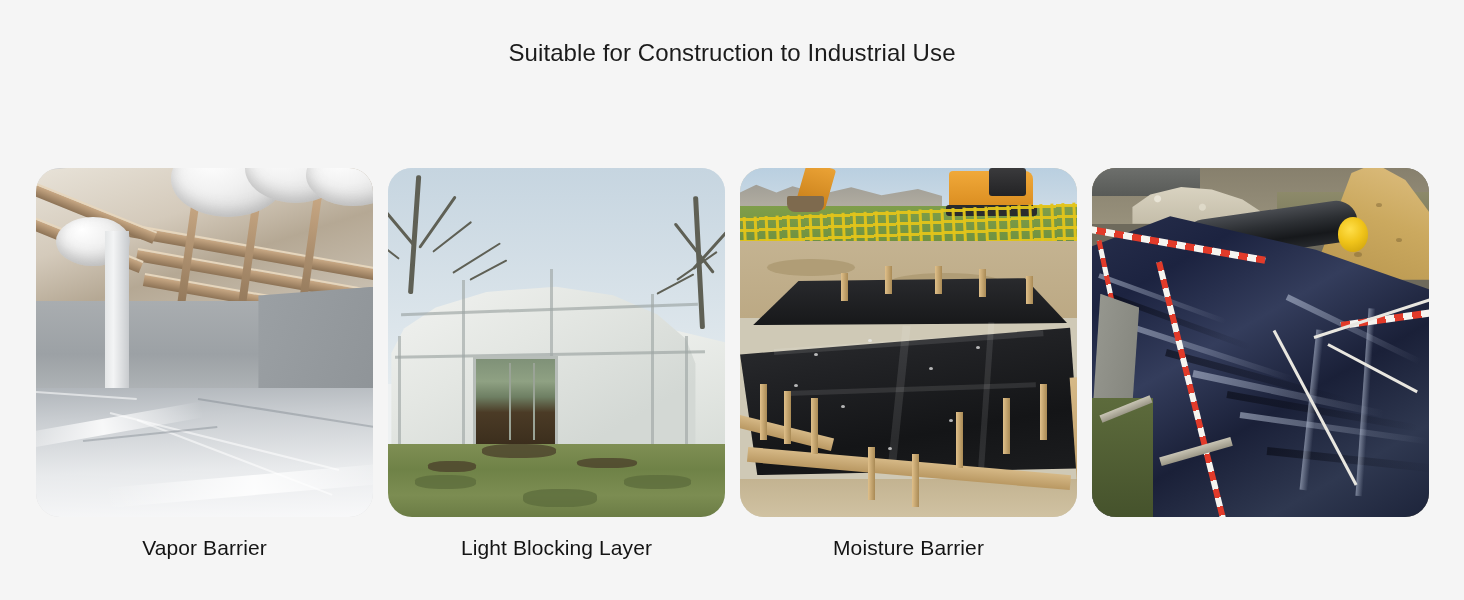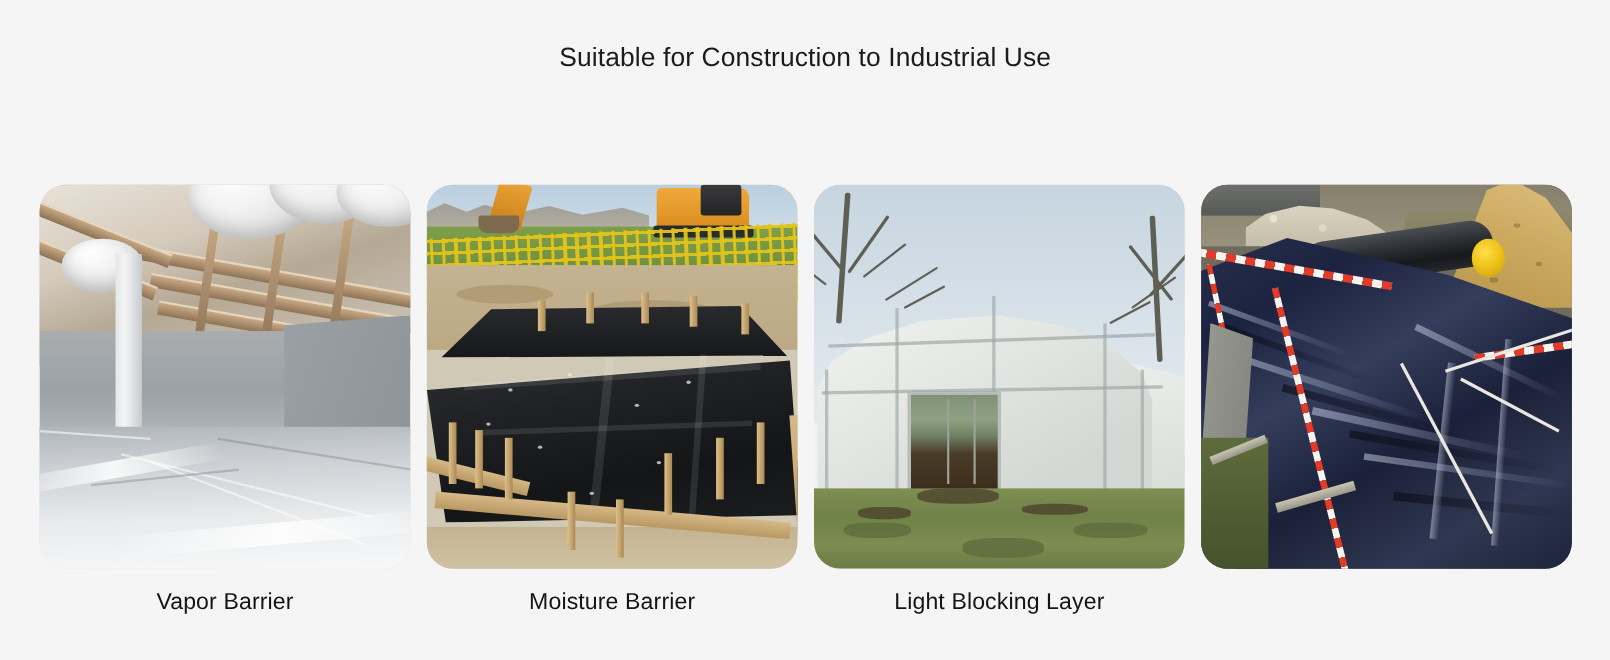--- a/index.html
+++ b/index.html
@@ -266,20 +266,67 @@
       <div class="floor"></div>
       <div class="sheen" style="left:-10%;top:72%;width:60%;height:16px;transform:rotate(-10deg)"></div>
       <div class="sheen" style="left:20%;top:88%;width:90%;height:20px;transform:rotate(-5deg)"></div>
       <div class="crease" style="left:22%;top:70%;width:70%;transform:rotate(14deg)"></div>
       <div class="crease" style="left:30%;top:72%;width:62%;transform:rotate(21deg)"></div>
       <div class="crease crease-d" style="left:14%;top:78%;width:40%;transform:rotate(-6deg)"></div>
       <div class="crease crease-d" style="left:48%;top:66%;width:55%;transform:rotate(9deg)"></div>
       <div class="crease" style="left:0%;top:64%;width:30%;transform:rotate(4deg)"></div>
     </div>
     <div class="caption">Vapor Barrier</div>
+  </div>
+
+  <div class="card">
+    <div class="photo p3">
+      <div class="sky"></div>
+
+      <div class="branch" style="left:6%;top:2%;width:5px;height:34%;transform:rotate(4deg)"></div>
+      <div class="branch" style="left:7%;top:6%;width:3px;height:16%;transform:rotate(-40deg)"></div>
+      <div class="branch" style="left:9%;top:5%;width:3px;height:18%;transform:rotate(35deg)"></div>
+      <div class="branch" style="left:13%;top:10%;width:2px;height:14%;transform:rotate(52deg)"></div>
+      <div class="branch" style="left:3%;top:12%;width:2px;height:14%;transform:rotate(-52deg)"></div>
+      <div class="branch" style="left:19%;top:14%;width:2px;height:16%;transform:rotate(58deg)"></div>
+      <div class="branch" style="left:24%;top:20%;width:2px;height:12%;transform:rotate(62deg)"></div>
+
+      <div class="branch" style="right:6%;top:8%;width:5px;height:38%;transform:rotate(-3deg)"></div>
+      <div class="branch" style="right:9%;top:11%;width:3px;height:18%;transform:rotate(42deg)"></div>
+      <div class="branch" style="right:3%;top:12%;width:3px;height:18%;transform:rotate(-38deg)"></div>
+      <div class="branch" style="right:14%;top:18%;width:2px;height:14%;transform:rotate(55deg)"></div>
+      <div class="branch" style="right:20%;top:24%;width:2px;height:12%;transform:rotate(62deg)"></div>
+
+      <div class="house2"></div>
+      <div class="house"></div>
+
+      <div class="ribh" style="left:4%;top:40%;width:88%;transform:rotate(-2deg)"></div>
+      <div class="ribh" style="left:2%;top:53%;width:92%;transform:rotate(-1deg)"></div>
+      <div class="rib" style="left:22%;top:32%;height:48%"></div>
+      <div class="rib" style="left:48%;top:29%;height:51%"></div>
+      <div class="rib" style="left:78%;top:36%;height:44%"></div>
+      <div class="rib" style="left:3%;top:48%;height:32%"></div>
+      <div class="rib" style="left:88%;top:48%;height:32%"></div>
+
+      <div class="door"></div>
+      <div class="doorframe" style="left:25.2%;top:54%;width:3px;height:26%"></div>
+      <div class="doorframe" style="left:49.5%;top:54%;width:3px;height:26%"></div>
+      <div class="doorframe" style="left:26%;top:54%;width:24%;height:3px"></div>
+      <div class="doorframe" style="left:36%;top:56%;width:2px;height:22%;background:#9aa396"></div>
+      <div class="doorframe" style="left:43%;top:56%;width:2px;height:22%;background:#9aa396"></div>
+
+      <div class="grass"></div>
+      <div class="soil" style="left:28%;top:79%;width:22%;height:4%"></div>
+      <div class="soil" style="left:12%;top:84%;width:14%;height:3%"></div>
+      <div class="soil" style="left:56%;top:83%;width:18%;height:3%"></div>
+      <div class="grasstuft" style="left:8%;top:88%;width:18%;height:4%"></div>
+      <div class="grasstuft" style="left:40%;top:92%;width:22%;height:5%"></div>
+      <div class="grasstuft" style="left:70%;top:88%;width:20%;height:4%"></div>
+    </div>
+    <div class="caption">Light Blocking Layer</div>
   </div>
 
   <div class="card">
     <div class="photo p2">
       <div class="sky"></div>
       <div class="houses"></div>
       <div class="greenband"></div>
 
       <div class="boom"></div>
       <div class="bucket"></div>
@@ -326,67 +373,20 @@
       <div class="stake" style="left:30%;top:30%;height:8%"></div>
       <div class="stake" style="left:43%;top:28%;height:8%"></div>
       <div class="stake" style="left:58%;top:28%;height:8%"></div>
       <div class="stake" style="left:71%;top:29%;height:8%"></div>
       <div class="stake" style="left:85%;top:31%;height:8%"></div>
     </div>
     <div class="caption">Moisture Barrier</div>
   </div>
 
   <div class="card">
-    <div class="photo p3">
-      <div class="sky"></div>
-
-      <div class="branch" style="left:6%;top:2%;width:5px;height:34%;transform:rotate(4deg)"></div>
-      <div class="branch" style="left:7%;top:6%;width:3px;height:16%;transform:rotate(-40deg)"></div>
-      <div class="branch" style="left:9%;top:5%;width:3px;height:18%;transform:rotate(35deg)"></div>
-      <div class="branch" style="left:13%;top:10%;width:2px;height:14%;transform:rotate(52deg)"></div>
-      <div class="branch" style="left:3%;top:12%;width:2px;height:14%;transform:rotate(-52deg)"></div>
-      <div class="branch" style="left:19%;top:14%;width:2px;height:16%;transform:rotate(58deg)"></div>
-      <div class="branch" style="left:24%;top:20%;width:2px;height:12%;transform:rotate(62deg)"></div>
-
-      <div class="branch" style="right:6%;top:8%;width:5px;height:38%;transform:rotate(-3deg)"></div>
-      <div class="branch" style="right:9%;top:11%;width:3px;height:18%;transform:rotate(42deg)"></div>
-      <div class="branch" style="right:3%;top:12%;width:3px;height:18%;transform:rotate(-38deg)"></div>
-      <div class="branch" style="right:14%;top:18%;width:2px;height:14%;transform:rotate(55deg)"></div>
-      <div class="branch" style="right:20%;top:24%;width:2px;height:12%;transform:rotate(62deg)"></div>
-
-      <div class="house2"></div>
-      <div class="house"></div>
-
-      <div class="ribh" style="left:4%;top:40%;width:88%;transform:rotate(-2deg)"></div>
-      <div class="ribh" style="left:2%;top:53%;width:92%;transform:rotate(-1deg)"></div>
-      <div class="rib" style="left:22%;top:32%;height:48%"></div>
-      <div class="rib" style="left:48%;top:29%;height:51%"></div>
-      <div class="rib" style="left:78%;top:36%;height:44%"></div>
-      <div class="rib" style="left:3%;top:48%;height:32%"></div>
-      <div class="rib" style="left:88%;top:48%;height:32%"></div>
-
-      <div class="door"></div>
-      <div class="doorframe" style="left:25.2%;top:54%;width:3px;height:26%"></div>
-      <div class="doorframe" style="left:49.5%;top:54%;width:3px;height:26%"></div>
-      <div class="doorframe" style="left:26%;top:54%;width:24%;height:3px"></div>
-      <div class="doorframe" style="left:36%;top:56%;width:2px;height:22%;background:#9aa396"></div>
-      <div class="doorframe" style="left:43%;top:56%;width:2px;height:22%;background:#9aa396"></div>
-
-      <div class="grass"></div>
-      <div class="soil" style="left:28%;top:79%;width:22%;height:4%"></div>
-      <div class="soil" style="left:12%;top:84%;width:14%;height:3%"></div>
-      <div class="soil" style="left:56%;top:83%;width:18%;height:3%"></div>
-      <div class="grasstuft" style="left:8%;top:88%;width:18%;height:4%"></div>
-      <div class="grasstuft" style="left:40%;top:92%;width:22%;height:5%"></div>
-      <div class="grasstuft" style="left:70%;top:88%;width:20%;height:4%"></div>
-    </div>
-    <div class="caption">Light Blocking Layer</div>
-  </div>
-
-  <div class="card">
     <div class="photo p4">
       <div class="bgtop"></div>
       <div class="wall"></div>
       <div class="fieldbg"></div>
       <div class="gravel"></div>
       <div class="sandpile"></div>
       <div class="sandspeck" style="right:14%;top:10%;width:6px;height:4px"></div>
       <div class="sandspeck" style="right:26%;top:16%;width:7px;height:5px"></div>
       <div class="sandspeck" style="right:8%;top:20%;width:6px;height:4px"></div>
       <div class="sandspeck" style="right:20%;top:24%;width:8px;height:5px"></div>

